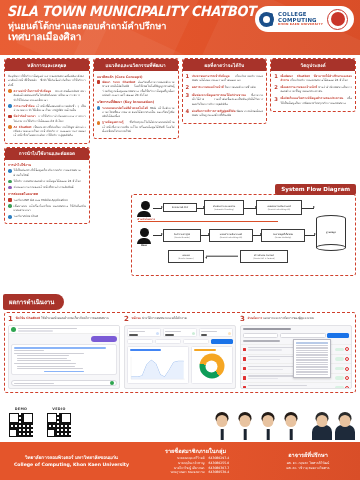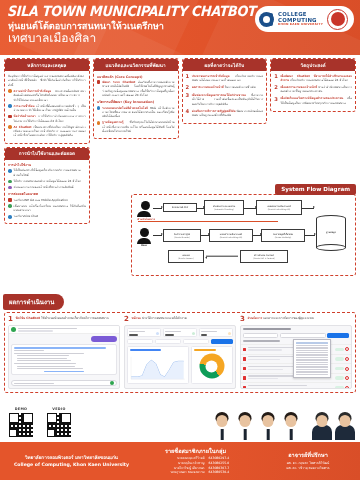--- a/index.html
+++ b/index.html
@@ -24,21 +24,21 @@
   .f2{left:90px; top:-40px; width:90px; height:140px; background:rgba(0,0,0,.05);}
   .f3{left:210px; top:10px; width:150px; height:90px; background:rgba(255,255,255,.04);}
   .f4{left:20px; top:28px; width:200px; height:60px; background:rgba(0,0,0,.04);}
   .head-txt { position:absolute; left:8px; top:4px; color:#fff; z-index:3; }
   .head-txt h1 {
     font-family:"DejaVu Sans Condensed","DejaVu Sans",sans-serif;
     font-size:14.2px; font-weight:800; letter-spacing:-.3px;
     line-height:1.05; font-style:italic; transform:skewX(-4deg);
   }
   .head-txt h2 { font-size:9.2px; font-weight:700; line-height:1.25; margin-top:1px;}
-  .head-txt h3 { font-size:12px; font-weight:400; line-height:1.2;}
+  .head-txt h3 { font-size:10px; font-weight:700; line-height:1.2;}
   .logo-pill {
     position:absolute; right:6px; top:6px; z-index:4;
     background:#fff; border-radius:14px; height:26px;
     display:flex; align-items:center; gap:4px; padding:0 6px 0 4px;
   }
   .cc-mark { width:15px; height:15px; border-radius:50%;
     background:#1b4f8a; position:relative; flex:0 0 auto;}
   .cc-mark::after{content:""; position:absolute; left:4px; top:4px;
     width:7px; height:7px; border-radius:50%; background:#fff;}
   .cc-mark::before{content:""; position:absolute; left:9px; top:1px;
@@ -235,21 +235,21 @@
 
 <div id="poster">
 
   <div class="header">
     <div class="facet f1"></div>
     <div class="facet f2"></div>
     <div class="facet f3"></div>
     <div class="facet f4"></div>
     <div class="head-txt">
       <h1>SILA TOWN MUNICIPALITY CHATBOT</h1>
-      <h2>หุ่นยนต์โต้ตอบการสนทนาให้วเนตรึกษา</h2>
+      <h2>หุ่นยนต์โต้กษาและตอบคำถาม้คำปรึกษา</h2>
       <h3>เทศบาลเมืองศิลา</h3>
     </div>
     <div class="logo-pill">
       <div class="cc-mark"></div>
       <div class="cc-text">
         <div class="l1">COLLEGE</div>
         <div class="l2">COMPUTING</div>
         <div class="l3">KHON KAEN UNIVERSITY</div>
       </div>
       <div class="kku-seal"></div>

